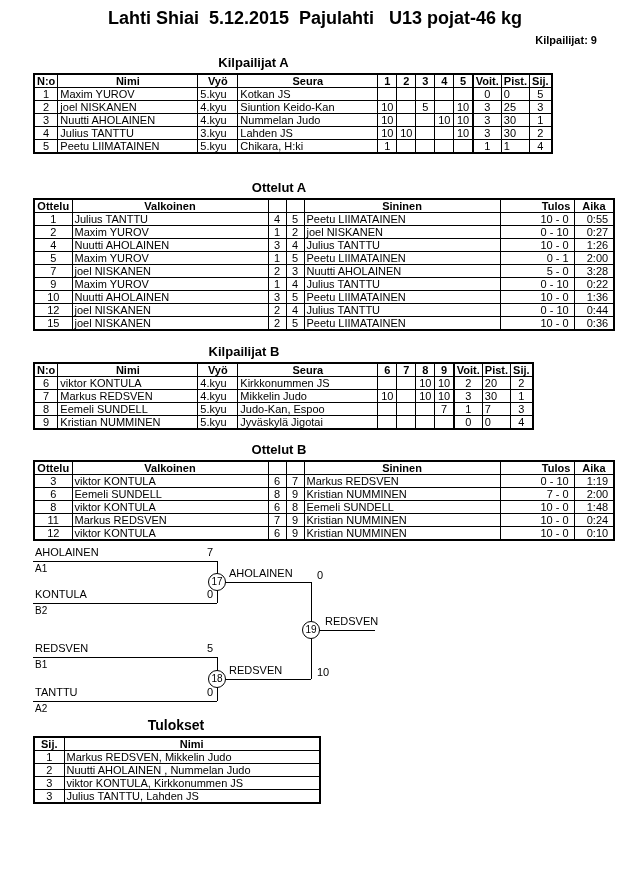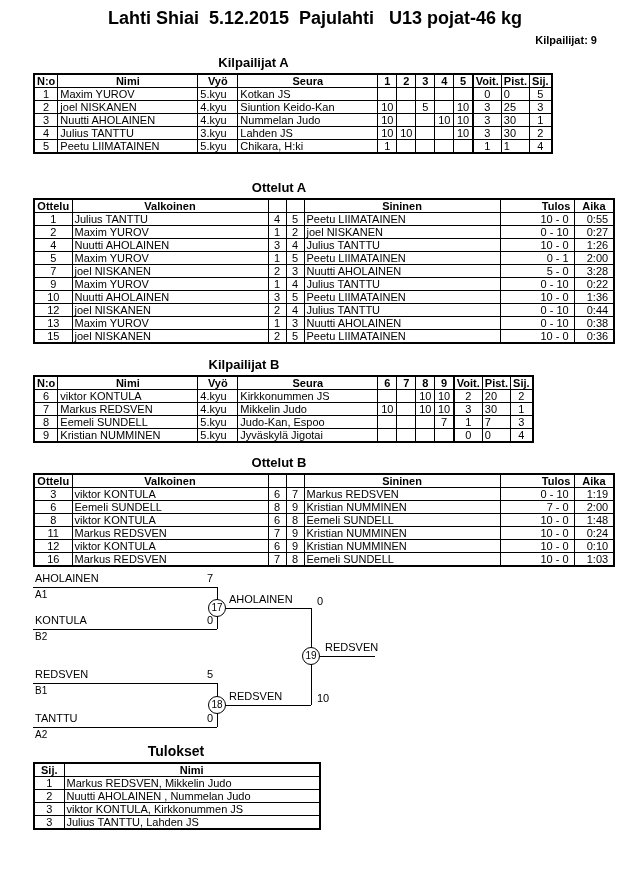--- a/index.html
+++ b/index.html
@@ -252,29 +252,20 @@
         <tr>
           <td class="o-no">12</td>
           <td class="o-white">joel NISKANEN</td>
           <td class="o-n">2</td>
           <td class="o-n">4</td>
           <td class="o-blue">Julius TANTTU</td>
           <td class="o-result">0 - 10</td>
           <td class="o-time">0:44</td>
         </tr>
         <tr>
-          <td class="o-no">13</td>
-          <td class="o-white">Maxim YUROV</td>
-          <td class="o-n">1</td>
-          <td class="o-n">3</td>
-          <td class="o-blue">Nuutti AHOLAINEN</td>
-          <td class="o-result">0 - 10</td>
-          <td class="o-time">0:38</td>
-        </tr>
-        <tr>
           <td class="o-no">15</td>
           <td class="o-white">joel NISKANEN</td>
           <td class="o-n">2</td>
           <td class="o-n">5</td>
           <td class="o-blue">Peetu LIIMATAINEN</td>
           <td class="o-result">10 - 0</td>
           <td class="o-time">0:36</td>
         </tr>
       </tbody>
   </table>
@@ -408,29 +399,20 @@
         </tr>
         <tr>
           <td class="o-no">12</td>
           <td class="o-white">viktor KONTULA</td>
           <td class="o-n">6</td>
           <td class="o-n">9</td>
           <td class="o-blue">Kristian NUMMINEN</td>
           <td class="o-result">10 - 0</td>
           <td class="o-time">0:10</td>
         </tr>
-        <tr>
-          <td class="o-no">16</td>
-          <td class="o-white">Markus REDSVEN</td>
-          <td class="o-n">7</td>
-          <td class="o-n">8</td>
-          <td class="o-blue">Eemeli SUNDELL</td>
-          <td class="o-result">10 - 0</td>
-          <td class="o-time">1:03</td>
-        </tr>
       </tbody>
   </table>
 </div>
 
 <div class="bracket">
 
   <div class="bt-label" style="left:2px;top:1px">AHOLAINEN</div>
   <div class="bt-hline" style="left:0;top:16px;width:184px"></div>
   <div class="bt-seed" style="left:2px;top:18px">A1</div>
   <div class="bt-score" style="left:150px;top:1px">7</div>

